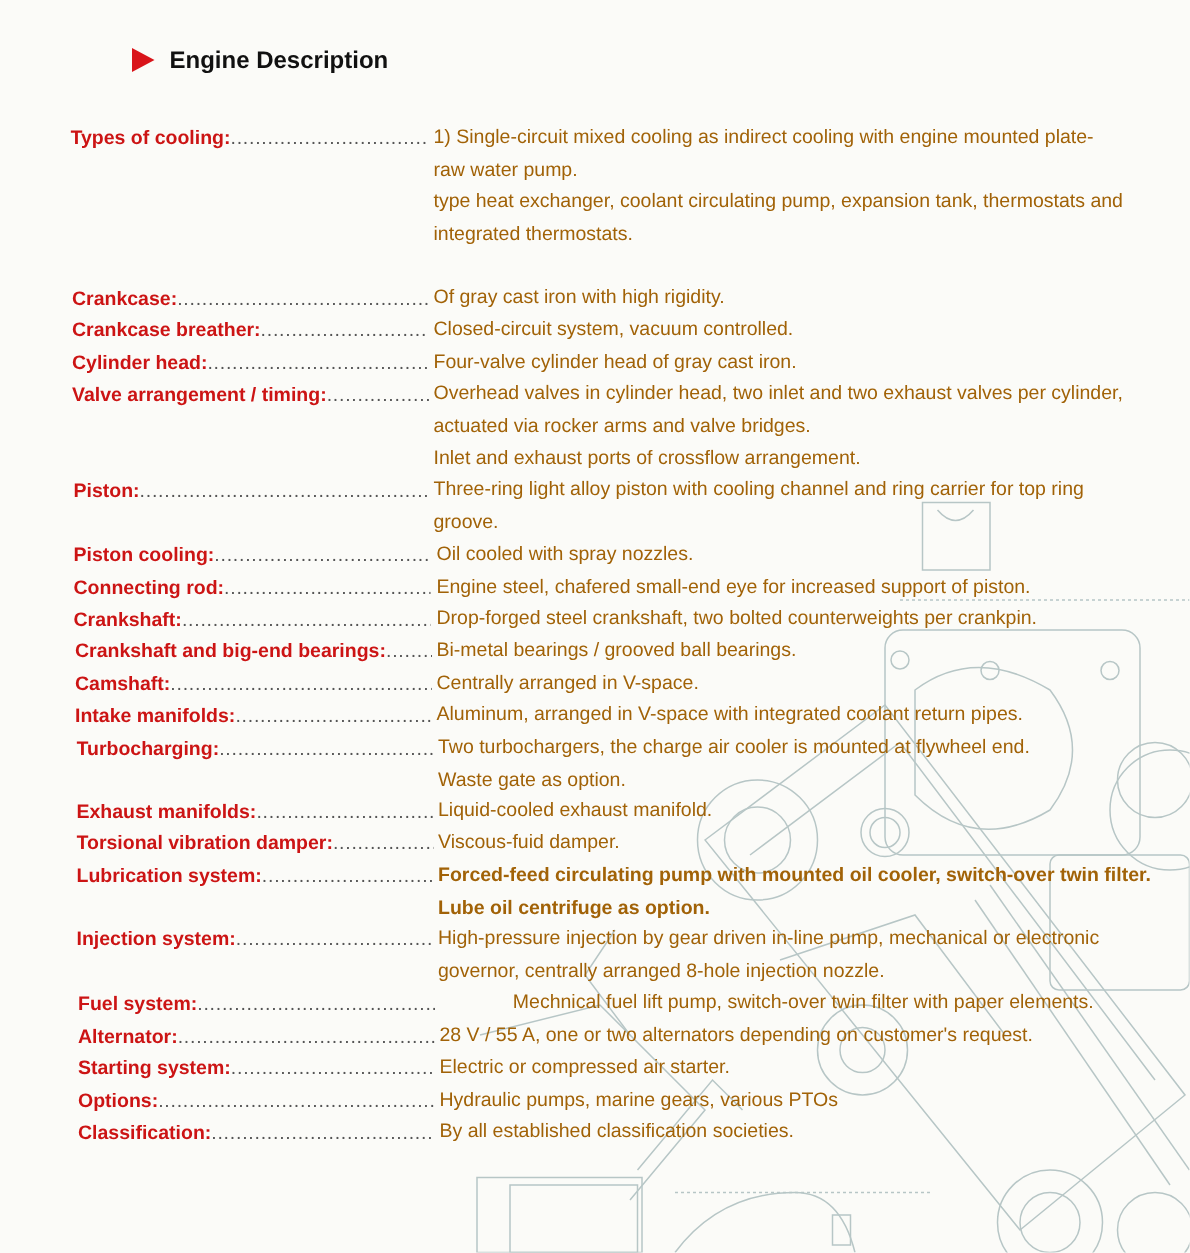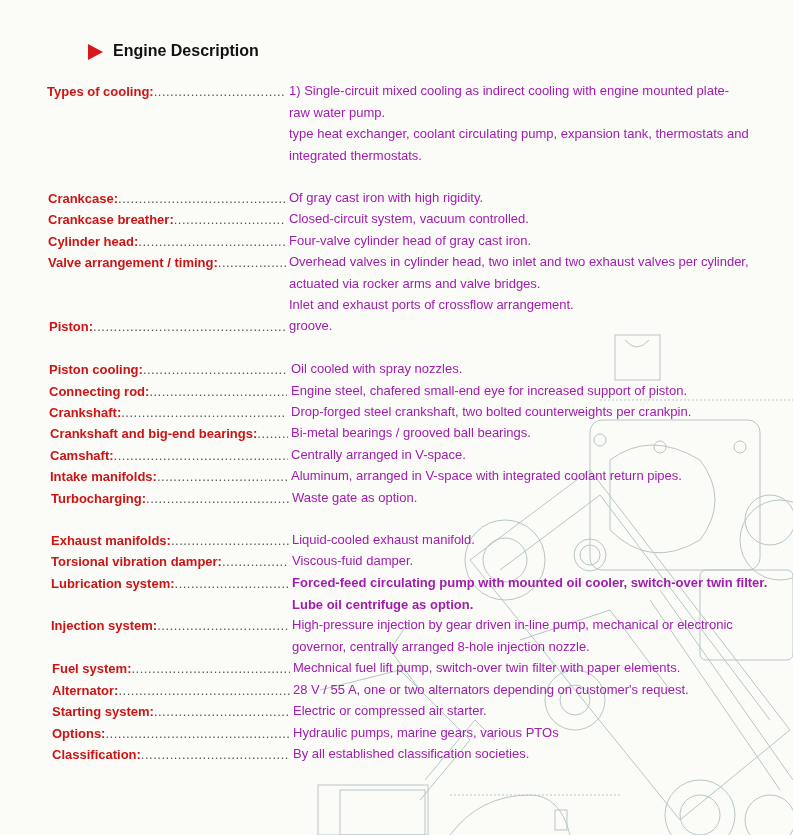--- a/index.html
+++ b/index.html
@@ -9,22 +9,22 @@
       font-family: "Liberation Sans", sans-serif;
       position: relative;
     }
     .bg-drawing {
       position: absolute; left: 0; top: 0; width: 793px; height: 835px;
       pointer-events: none;
     }
     .bg-drawing * { fill: none; stroke: #b7c6c6; stroke-width: 1; }
     .bg-drawing .dash { stroke-dasharray: 2 2; }
     .heading {
-      position: absolute; left: 44px; top: 42px;
-      display: flex; align-items: flex-end; padding-left: 44px;
+      position: absolute; left: 44px; top: 32px;
+      display: flex; align-items: flex-start; padding-left: 44px;
     }
     .heading .tri {
       width: 0; height: 0;
       border-top: 8px solid transparent;
       border-bottom: 8px solid transparent;
       border-left: 15px solid #d9141a;
       margin-right: 10px;
     }
     .heading .title {
       font-size: 16px; font-weight: bold; color: #111;
@@ -39,21 +39,21 @@
       position: absolute; width: 238px;
       font-size: 13px; font-weight: bold; color: #cc1414;
       white-space: nowrap; overflow: hidden;
       line-height: 21px;
     }
     .label .dots {
       color: #555; font-weight: normal; letter-spacing: 0.5px;
     }
     .value {
       position: absolute; left: 289px; width: 485px;
-      font-size: 13px; color: #a21caf;
+      font-size: 13px; color: #a16207;
       line-height: 21.5px;
     }
     .value div { white-space: nowrap; }
   </style>
 </head>
 <body>
 
 <svg class="bg-drawing" viewBox="0 0 793 835">
   <rect x="615" y="335" width="45" height="45"></rect>
   <path d="M625 340 q12 14 24 0"></path>
@@ -133,20 +133,21 @@
     <div class="value" style="top:251px;">
       <div>Overhead valves in cylinder head, two inlet and two exhaust valves per cylinder,</div>
       <div>actuated via rocker arms and valve bridges.</div>
       <div>Inlet and exhaust ports of crossflow arrangement.</div>
     </div>
   </div>
 
   <div class="row">
     <div class="label" style="left:49px;top:316px;"><span>Piston:</span><span class="dots">..........................................................</span></div>
     <div class="value" style="top:315px;">
+      <div>Three-ring light alloy piston with cooling channel and ring carrier for top ring</div>
       <div>groove.</div>
     </div>
   </div>
 
   <div class="row">
     <div class="label" style="left:49px;top:359px;"><span>Piston cooling:</span><span class="dots">..........................................................</span></div>
     <div class="value" style="top:358px;left:291px;">
       <div>Oil cooled with spray nozzles.</div>
     </div>
   </div>
@@ -182,20 +183,21 @@
   <div class="row">
     <div class="label" style="left:50px;top:466px;"><span>Intake manifolds:</span><span class="dots">..........................................................</span></div>
     <div class="value" style="top:465px;left:291px;">
       <div>Aluminum, arranged in V-space with integrated coolant return pipes.</div>
     </div>
   </div>
 
   <div class="row">
     <div class="label" style="left:51px;top:488px;"><span>Turbocharging:</span><span class="dots">..........................................................</span></div>
     <div class="value" style="top:487px;left:292px;">
+      <div>Two turbochargers, the charge air cooler is mounted at flywheel end.</div>
       <div>Waste gate as option.</div>
     </div>
   </div>
 
   <div class="row">
     <div class="label" style="left:51px;top:530px;"><span>Exhaust manifolds:</span><span class="dots">..........................................................</span></div>
     <div class="value" style="top:529px;left:292px;">
       <div>Liquid-cooled exhaust manifold.</div>
     </div>
   </div>
@@ -218,21 +220,21 @@
   <div class="row">
     <div class="label" style="left:51px;top:615px;"><span>Injection system:</span><span class="dots">..........................................................</span></div>
     <div class="value" style="top:614px;left:292px;">
       <div>High-pressure injection by gear driven in-line pump, mechanical or electronic</div>
       <div>governor, centrally arranged 8-hole injection nozzle.</div>
     </div>
   </div>
 
   <div class="row">
     <div class="label" style="left:52px;top:658px;"><span>Fuel system:</span><span class="dots">..........................................................</span></div>
-    <div class="value" style="top:657px;left:293px;">
+    <div class="value" style="top:657px;left:293px;text-align:center;">
       <div>Mechnical fuel lift pump, switch-over twin filter with paper elements.</div>
     </div>
   </div>
 
   <div class="row">
     <div class="label" style="left:52px;top:680px;"><span>Alternator:</span><span class="dots">..........................................................</span></div>
     <div class="value" style="top:679px;left:293px;">
       <div>28 V / 55 A, one or two alternators depending on customer's request.</div>
     </div>
   </div>

